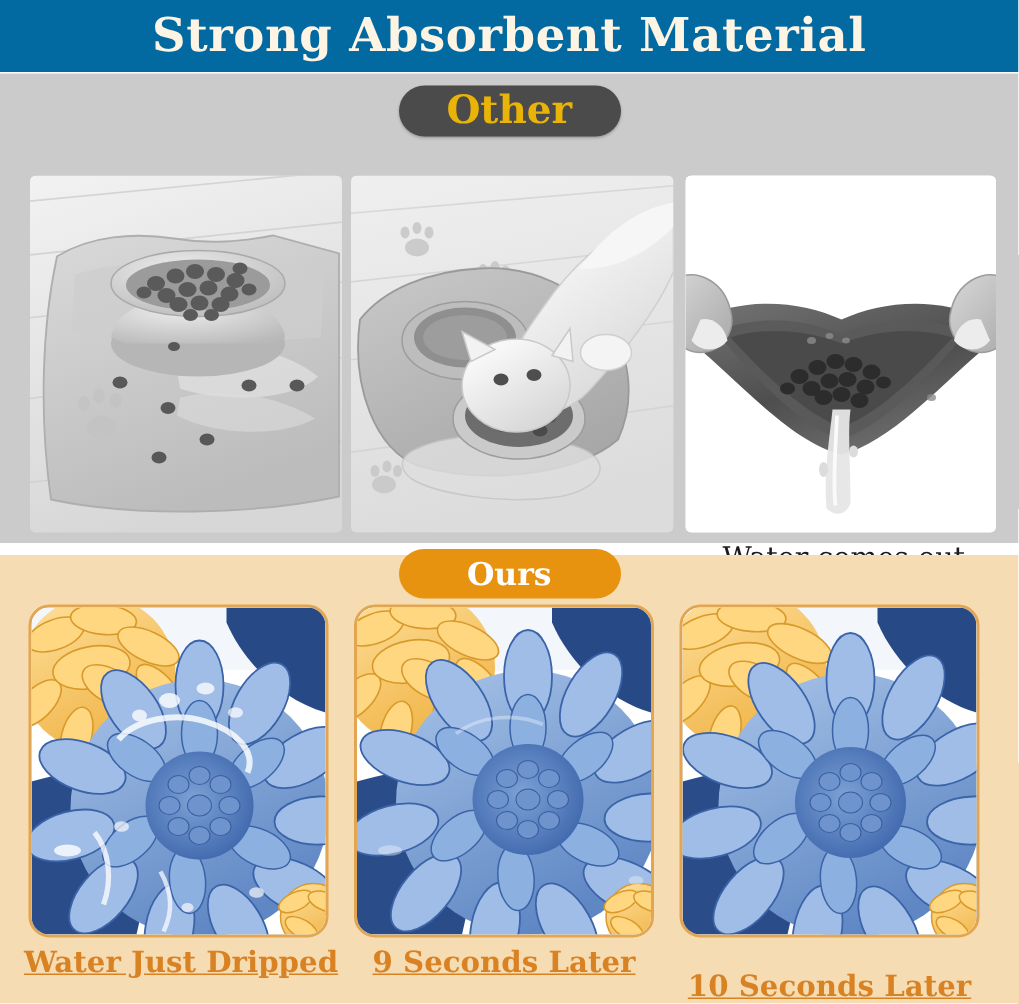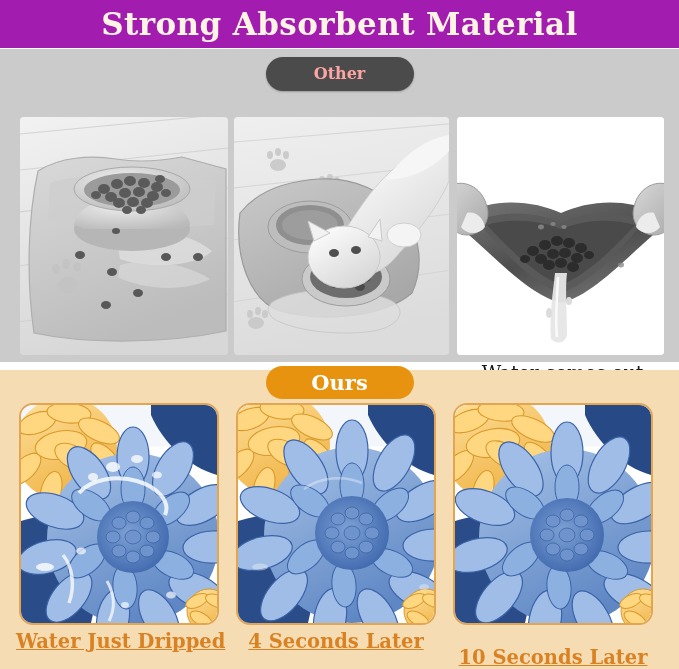--- a/index.html
+++ b/index.html
@@ -6,21 +6,21 @@
   body{
     width:679px;height:669px;overflow:hidden;
     background:#ffffff;
     font-family:"Liberation Serif", serif;
   }
   .page{position:relative;width:679px;height:669px;}
 
   
   .title-banner{
     position:absolute;left:0;top:0;width:679px;height:48px;
-    background:#a21caf;
+    background:#0369a1;
     display:flex;align-items:center;justify-content:center;
   }
   .title-text{
     font-family:"DejaVu Serif", serif;
     font-weight:bold;
     font-size:31px;
     letter-spacing:0.4px;
     color:#fdf4e3;
     line-height:1;
     white-space:nowrap;
@@ -33,22 +33,22 @@
   }
   .other-pill{
     position:absolute;left:50%;top:8px;transform:translateX(-50%);
     width:148px;height:34px;border-radius:17px;
     background:#4b4b4b;
     display:flex;align-items:center;justify-content:center;
     z-index:6;
     box-shadow:0 1px 2px rgba(0,0,0,.25);
   }
   .other-pill span{
-    font-family:"DejaVu Serif", serif;font-weight:bold;font-size:16px;
-    color:#fca5a5;line-height:1;
+    font-family:"DejaVu Serif", serif;font-weight:bold;font-size:26px;
+    color:#eab308;line-height:1;
   }
 
   .photo-row{position:absolute;left:0;top:0;width:679px;height:313px;}
 
   .photo{
     position:absolute;overflow:hidden;border-radius:4px;
     background:#d8d8d8;
   }
   .p1{left:20px;top:68px;width:208px;height:238px;}
   .p2{left:234px;top:68px;width:215px;height:238px;}
@@ -597,21 +597,21 @@
           <g stroke="#d99a2c" stroke-width="1" fill="#ffd780">
             <ellipse cx="176" cy="196" rx="12" ry="6" transform="rotate(-25 176 196)"></ellipse>
             <ellipse cx="196" cy="196" rx="12" ry="6" transform="rotate(20 196 196)"></ellipse>
             <ellipse cx="180" cy="214" rx="12" ry="6" transform="rotate(30 180 214)"></ellipse>
           </g>
         </g>
       </svg>
     </div>
 
     <div class="cap-ours c1">Water Just Dripped</div>
-    <div class="cap-ours c2">4 Seconds Later</div>
+    <div class="cap-ours c2">9 Seconds Later</div>
     <div class="cap-ours c3">10 Seconds Later</div>
 
     <div class="ours-pill">
       <span>Ours</span>
     </div>
   </div>
 
 </div>
 
 </body></html>

